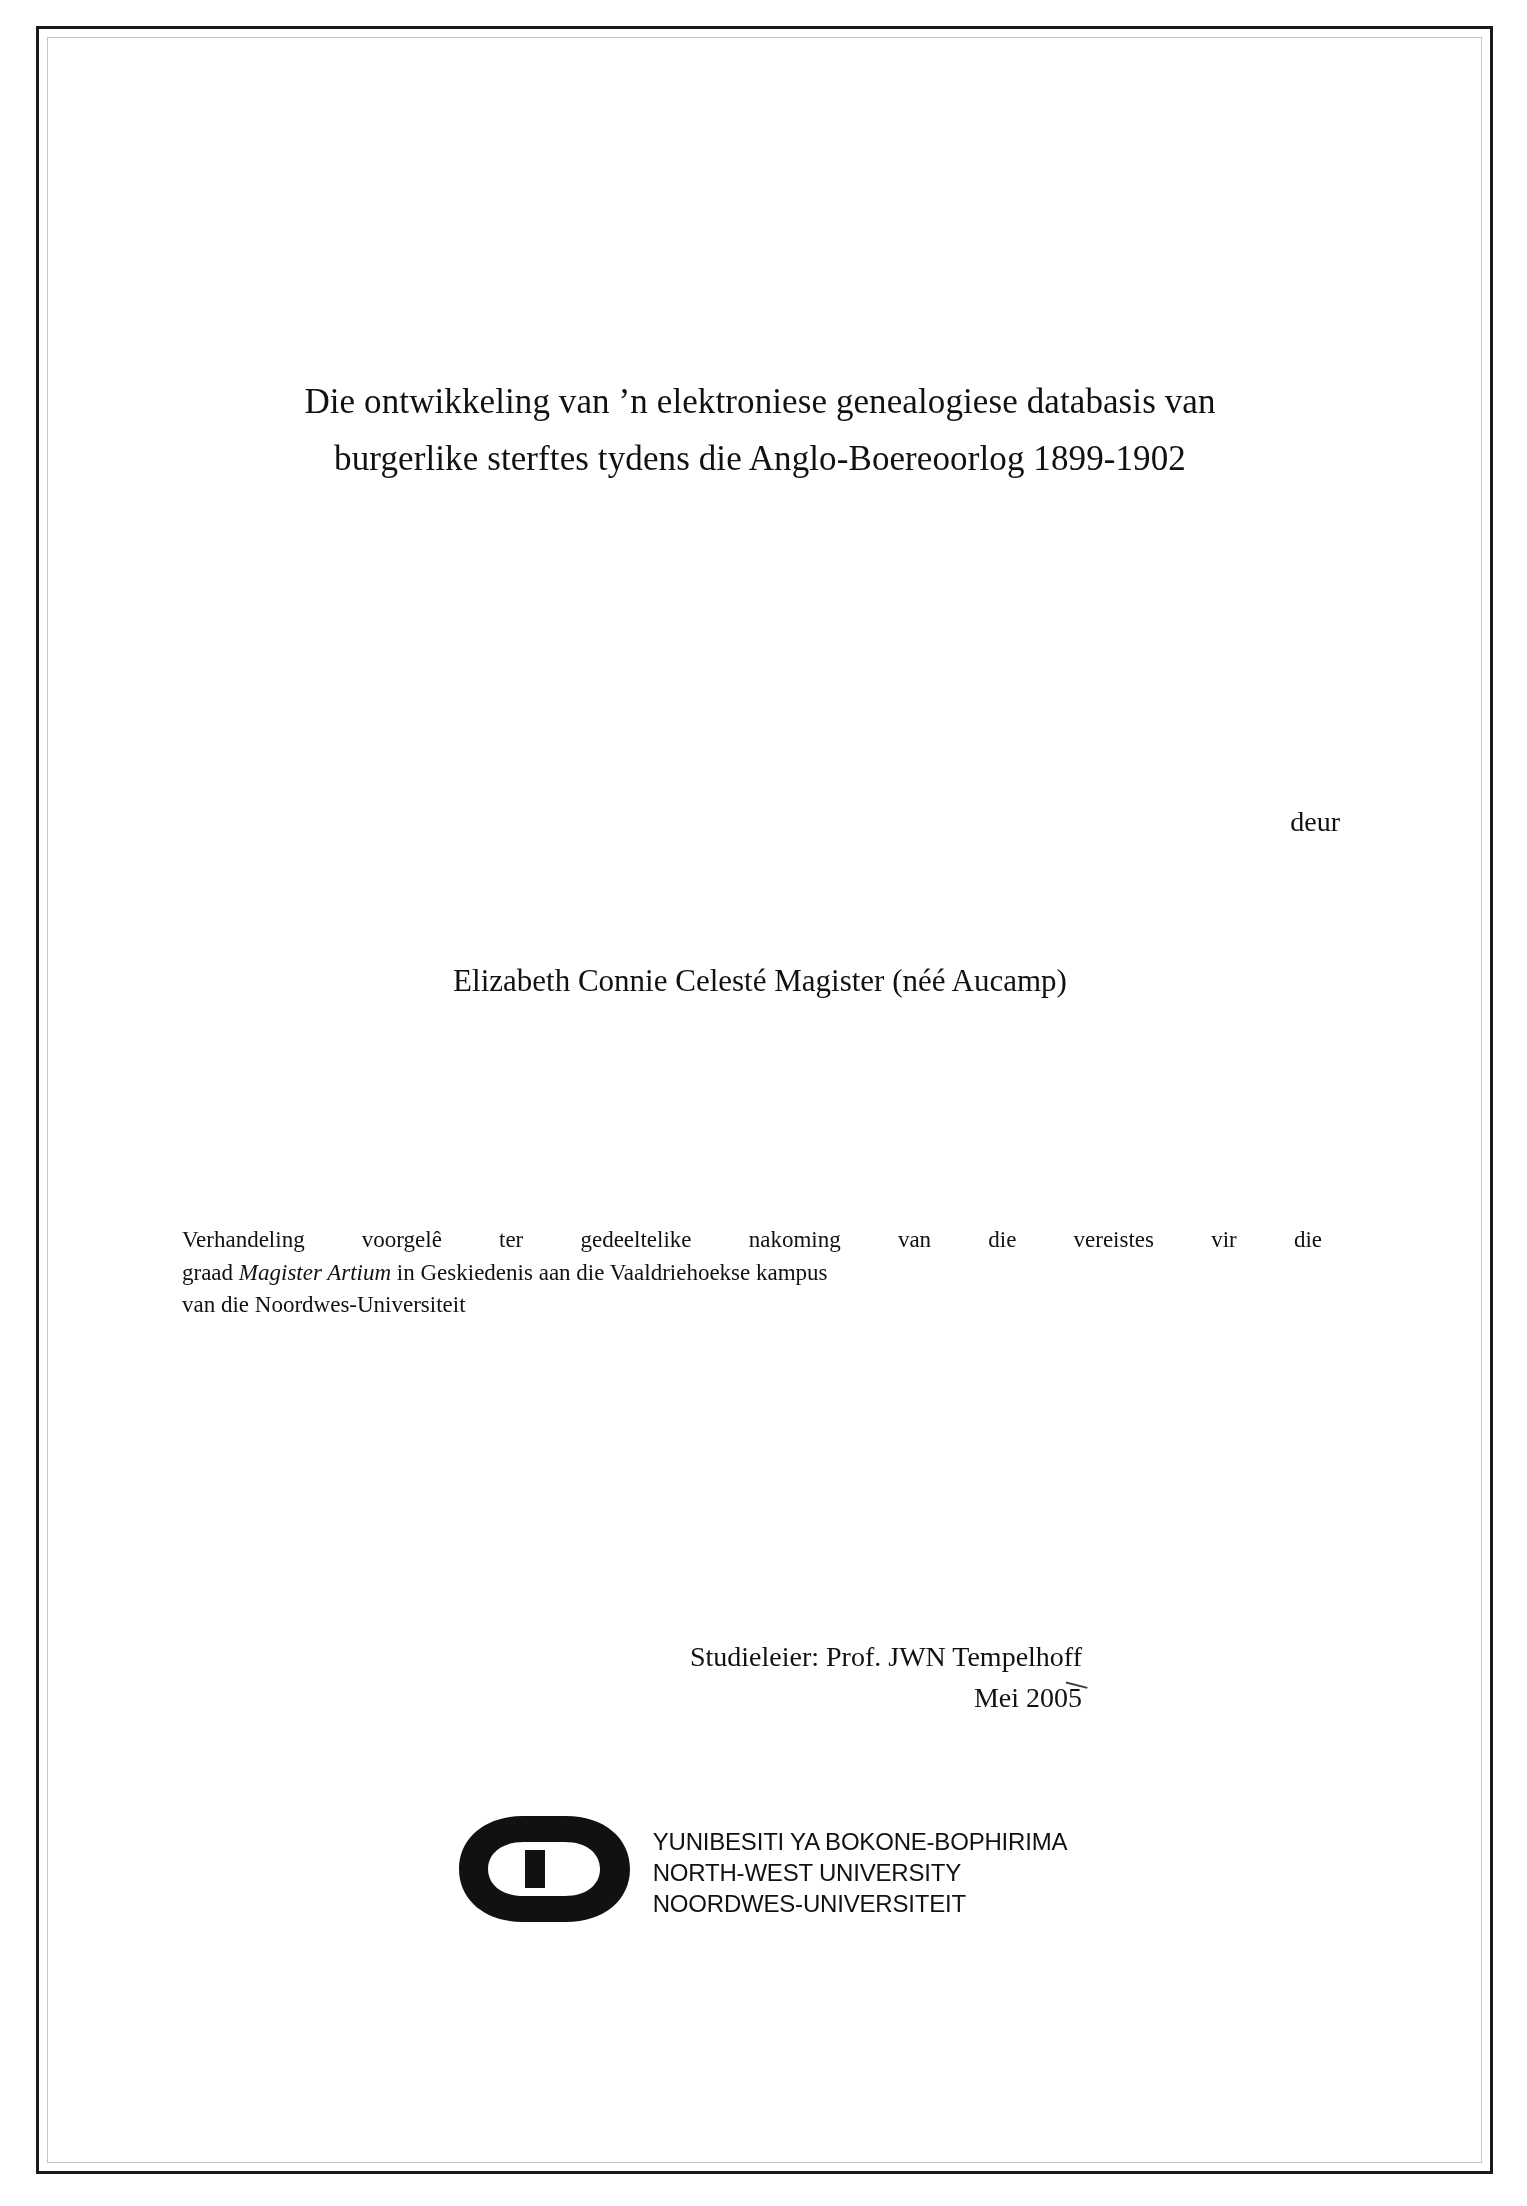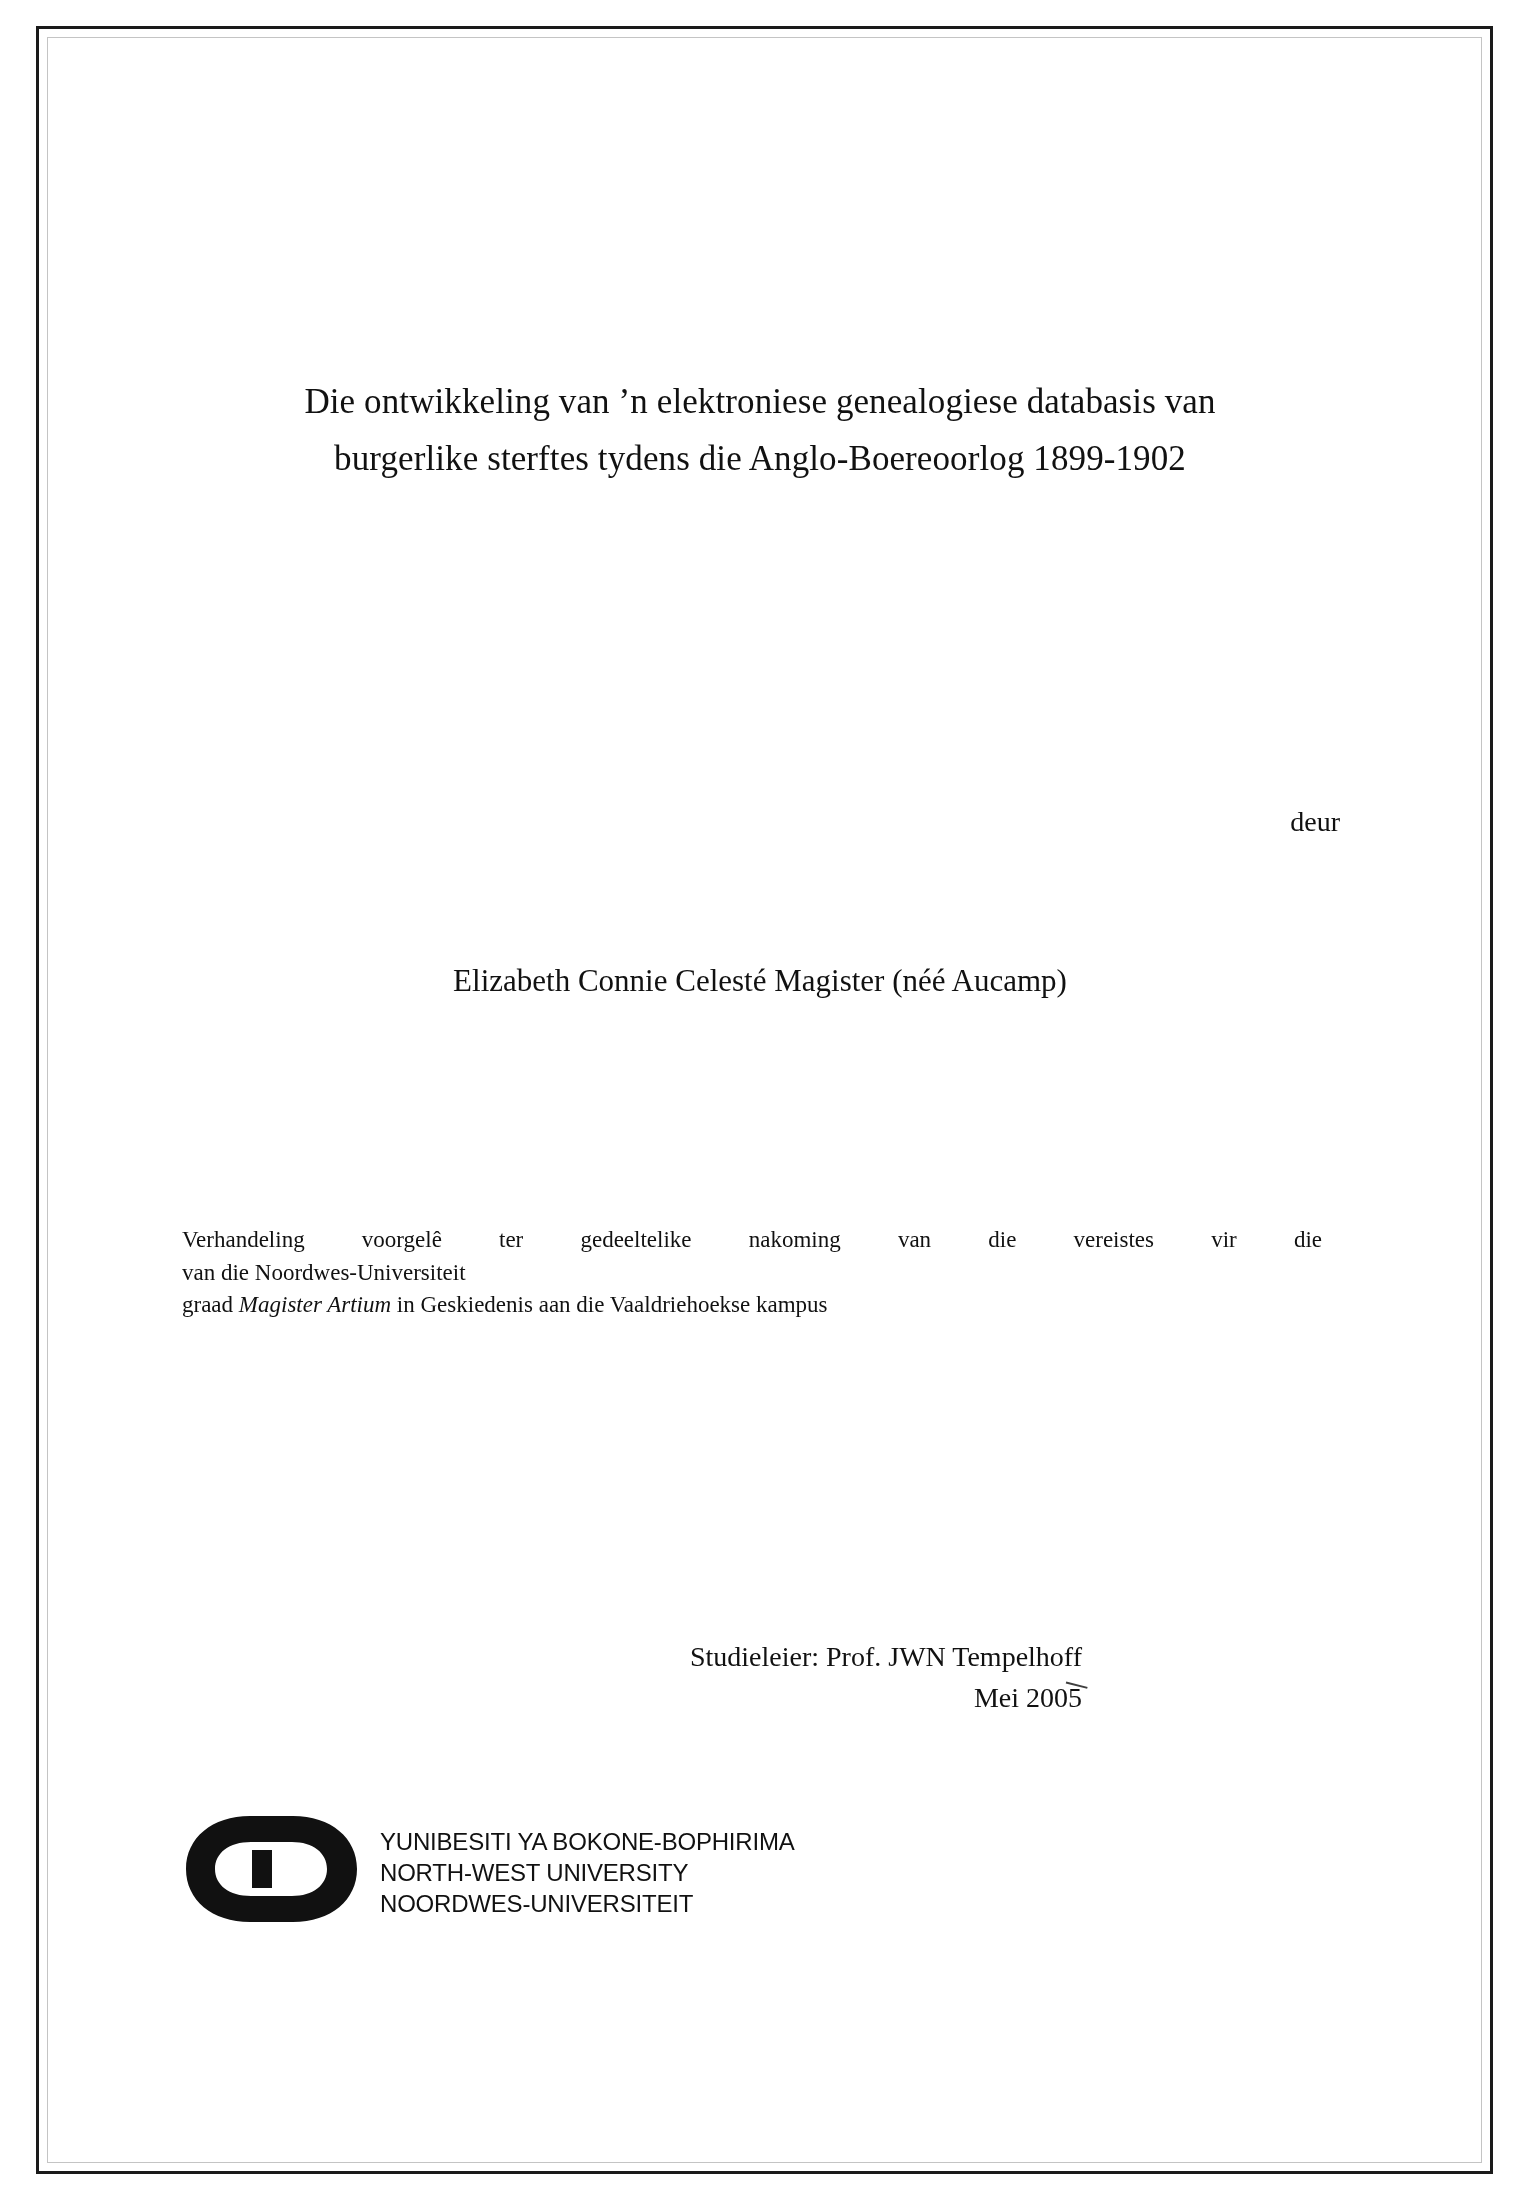--- a/index.html
+++ b/index.html
@@ -133,21 +133,21 @@
     opacity: 0.85;
   }
 
   
   .logo-block {
     position: absolute;
     top: 1810px;
     left: 0;
     width: 1160px;
     display: flex;
-    justify-content: flex-start;
+    justify-content: center;
     align-items: flex-start;
   }
   .logo-wrap {
     display: flex;
     align-items: center;
     gap: 10px;
   }
   .logo-mark {
     width: 190px;
     height: 118px;
@@ -180,22 +180,22 @@
       <div class="title-line">Die ontwikkeling van ’n elektroniese genealogiese databasis van</div>
       <div class="title-line">burgerlike sterftes tydens die Anglo-Boereoorlog 1899-1902</div>
     </div>
 
     <div class="deur">deur</div>
 
     <div class="author">Elizabeth Connie Celesté Magister (néé Aucamp)</div>
 
     <div class="statement">
       <div class="just">Verhandeling voorgelê ter gedeeltelike nakoming van die vereistes vir die</div>
+      <div class="plain"><span>graad </span><em>Magister Artium</em><span> in Geskiedenis aan die Vaaldriehoekse kampus</span></div>
       <div class="plain">van die Noordwes-Universiteit</div>
-      <div class="plain"><span>graad </span><em>Magister Artium</em><span> in Geskiedenis aan die Vaaldriehoekse kampus</span></div>
     </div>
 
     <div class="supervisor-block">
       <div>Studieleier: Prof. JWN Tempelhoff</div>
       <div><span class="date-line">Mei 2005</span></div>
     </div>
 
     <div class="logo-block">
       <div class="logo-wrap">
         <svg class="logo-mark" viewBox="0 0 190 118" aria-hidden="true">

